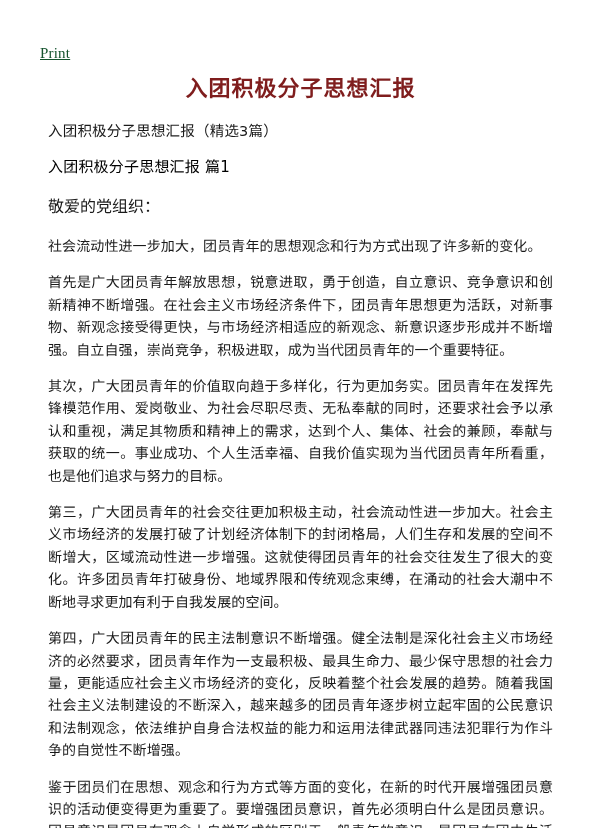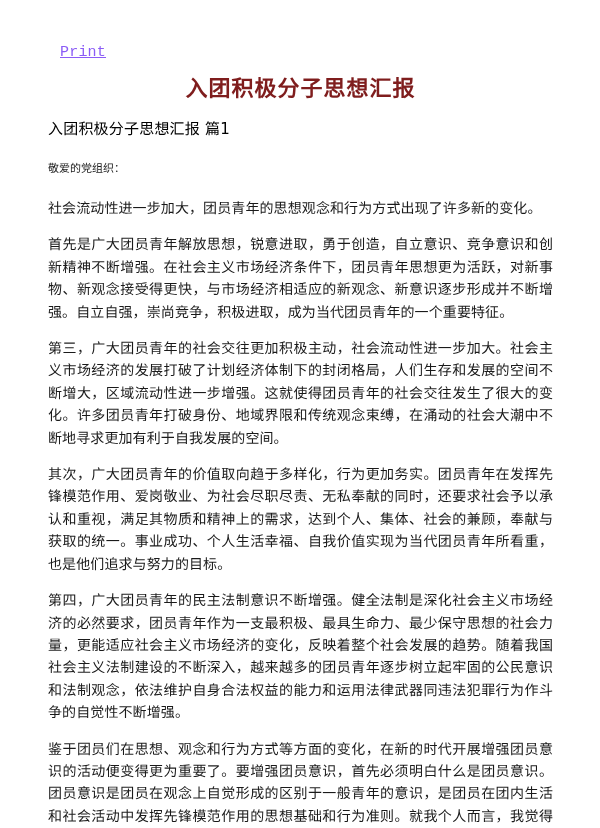--- a/index.html
+++ b/index.html
@@ -17,26 +17,26 @@
   .page {
     position: relative;
     width: 600px;
     height: 828px;
     background: #ffffff;
     box-sizing: border-box;
     overflow: hidden;
   }
   .print-link {
     position: absolute;
-    left: 60px;
+    left: 40px;
     top: 44px;
-    font-family: Liberation Mono, monospace;
+    font-family: Liberation Serif, serif;
     font-size: 15px;
     line-height: 18px;
-    color: #8b5cf6;
+    color: #14532d;
     letter-spacing: 0.2px;
   }
   .content {
     position: absolute;
     left: 48px;
     top: 74px;
     width: 505px;
   }
   .doc-title {
     margin: 0 0 0 0;
@@ -58,21 +58,21 @@
   .section-heading {
     margin: 14px 0 0 0;
     font-size: 15px;
     line-height: 22px;
     font-weight: normal;
     color: #000000;
     letter-spacing: 0.2px;
   }
   .salutation {
     margin: 18px 0 17px 0;
-    font-size: 11px;
+    font-size: 16px;
     line-height: 22px;
     color: #1a1a1a;
   }
   .para {
     margin: 14px 0 0 0;
     font-size: 14px;
     line-height: 22.4px;
     color: #1a1a1a;
     text-align: justify;
     text-justify: inter-ideograph;
@@ -83,26 +83,27 @@
 <body>
 
 <div class="page">
 
   <a class="print-link" href="#">Print</a>
 
   <div class="content">
 
     <h1 class="doc-title">入团积极分子思想汇报</h1>
 
+    <p class="doc-subtitle">入团积极分子思想汇报（精选3篇）</p>
 
     <h2 class="section-heading">入团积极分子思想汇报 篇1</h2>
 
     <p class="salutation">敬爱的党组织：</p>
 
     <p class="para">社会流动性进一步加大，团员青年的思想观念和行为方式出现了许多新的变化。</p>
     <p class="para">首先是广大团员青年解放思想，锐意进取，勇于创造，自立意识、竞争意识和创新精神不断增强。在社会主义市场经济条件下，团员青年思想更为活跃，对新事物、新观念接受得更快，与市场经济相适应的新观念、新意识逐步形成并不断增强。自立自强，崇尚竞争，积极进取，成为当代团员青年的一个重要特征。</p>
+    <p class="para">其次，广大团员青年的价值取向趋于多样化，行为更加务实。团员青年在发挥先锋模范作用、爱岗敬业、为社会尽职尽责、无私奉献的同时，还要求社会予以承认和重视，满足其物质和精神上的需求，达到个人、集体、社会的兼顾，奉献与获取的统一。事业成功、个人生活幸福、自我价值实现为当代团员青年所看重，也是他们追求与努力的目标。</p>
     <p class="para">第三，广大团员青年的社会交往更加积极主动，社会流动性进一步加大。社会主义市场经济的发展打破了计划经济体制下的封闭格局，人们生存和发展的空间不断增大，区域流动性进一步增强。这就使得团员青年的社会交往发生了很大的变化。许多团员青年打破身份、地域界限和传统观念束缚，在涌动的社会大潮中不断地寻求更加有利于自我发展的空间。</p>
-    <p class="para">其次，广大团员青年的价值取向趋于多样化，行为更加务实。团员青年在发挥先锋模范作用、爱岗敬业、为社会尽职尽责、无私奉献的同时，还要求社会予以承认和重视，满足其物质和精神上的需求，达到个人、集体、社会的兼顾，奉献与获取的统一。事业成功、个人生活幸福、自我价值实现为当代团员青年所看重，也是他们追求与努力的目标。</p>
     <p class="para">第四，广大团员青年的民主法制意识不断增强。健全法制是深化社会主义市场经济的必然要求，团员青年作为一支最积极、最具生命力、最少保守思想的社会力量，更能适应社会主义市场经济的变化，反映着整个社会发展的趋势。随着我国社会主义法制建设的不断深入，越来越多的团员青年逐步树立起牢固的公民意识和法制观念，依法维护自身合法权益的能力和运用法律武器同违法犯罪行为作斗争的自觉性不断增强。</p>
     <p class="para">鉴于团员们在思想、观念和行为方式等方面的变化，在新的时代开展增强团员意识的活动便变得更为重要了。要增强团员意识，首先必须明白什么是团员意识。团员意识是团员在观念上自觉形成的区别于一般青年的意识，是团员在团内生活和社会活动中发挥先锋模范作用的思想基础和行为准则。就我个人而言，我觉得主要是从政治意识、组织意识和模范意识三个方面上入手。</p>
 
   </div>
 </div>
 
 </body></html>

